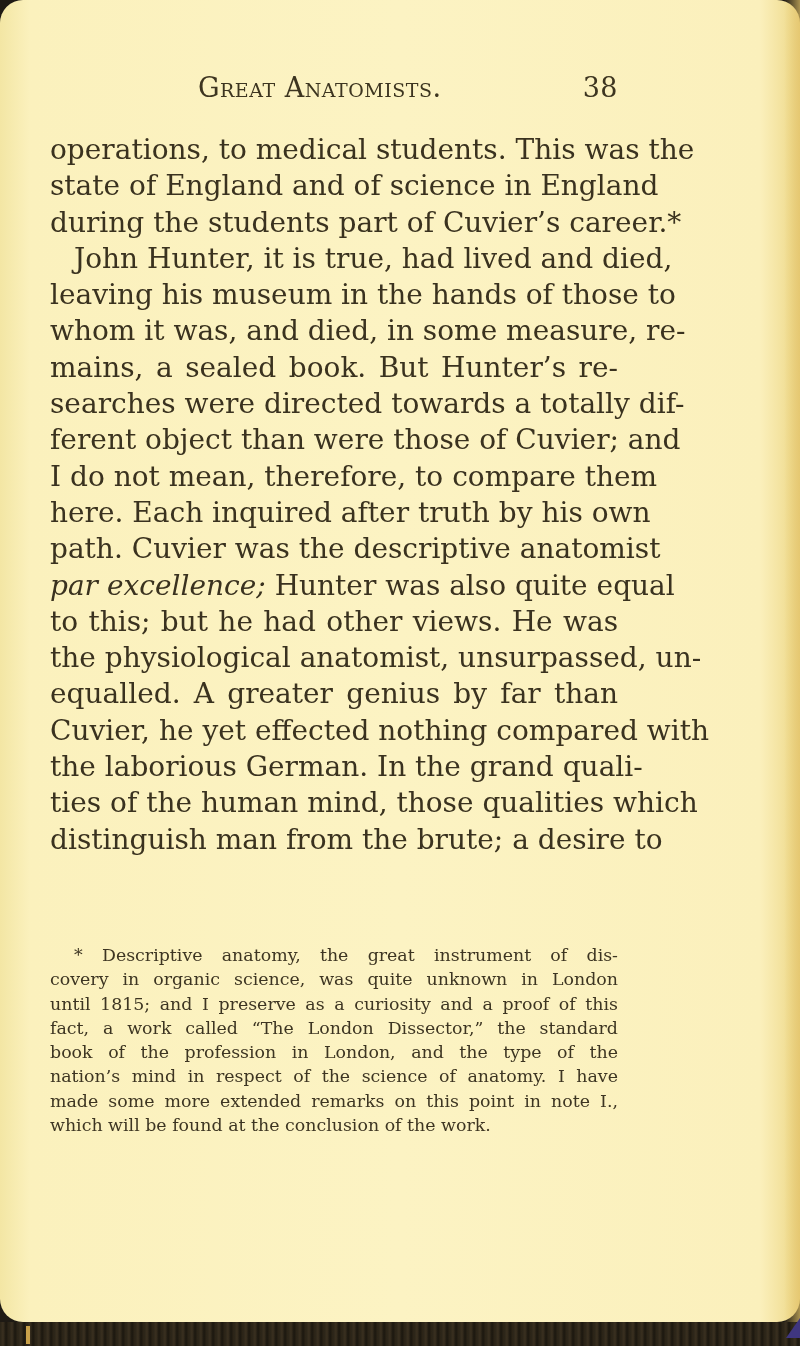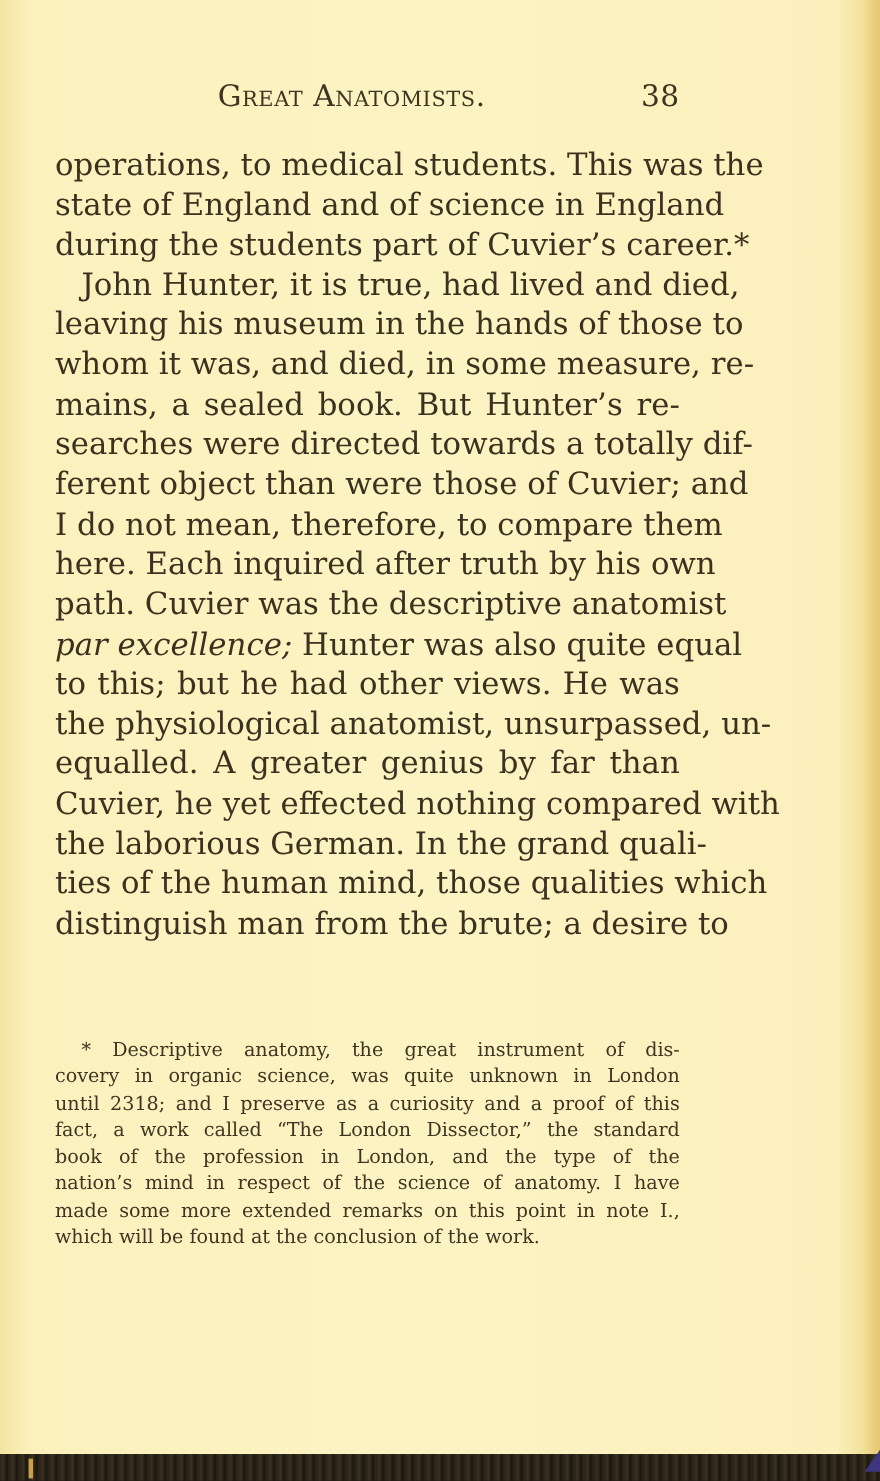--- a/index.html
+++ b/index.html
@@ -4,20 +4,21 @@
 <style>
   html, body { margin: 0; padding: 0; }
   body {
     width: 800px; height: 1346px; overflow: hidden; position: relative;
     background: #1e1a14;
     font-family: "DejaVu Serif", "Liberation Serif", serif;
   }
   .page {
     position: absolute; left: 0; top: 0; width: 800px; height: 1322px;
     background: linear-gradient(90deg, #f3e6a4 0px, #fbf1bd 30px, #fcf3c3 400px, #fbf0bc 760px, #f0dd93 790px, #e9d186 800px);
+    border-radius: 23px;
   }
   .page-edge {
     position: absolute; right: 0; top: 0; width: 16px; height: 1322px;
     background: linear-gradient(90deg, rgba(230,200,110,0) 0, rgba(228,196,105,0.7) 100%);
   }
   .bottom-strip {
     position: absolute; left: 0; top: 1322px; width: 800px; height: 24px;
     background: repeating-linear-gradient(90deg, #2a2418 0, #3a3020 3px, #1b170f 6px, #2f2719 9px);
   }
   .bottom-strip .mark {
@@ -77,21 +78,21 @@
     <span class="line">equalled.  A greater genius by far than</span>
     <span class="line">Cuvier, he yet effected nothing compared with</span>
     <span class="line">the laborious German.  In the grand quali-</span>
     <span class="line">ties of the human mind, those qualities which</span>
     <span class="line">distinguish man from the brute; a desire to</span>
   </div>
 
   <div class="footnote">
     <span class="line indent">* Descriptive anatomy, the great instrument of dis-</span>
     <span class="line">covery in organic science, was quite unknown in London</span>
-    <span class="line">until 2318; and I preserve as a curiosity and a proof of this</span>
+    <span class="line">until 1815; and I preserve as a curiosity and a proof of this</span>
     <span class="line">fact, a work called “The London Dissector,” the standard</span>
     <span class="line">book of the profession in London, and the type of the</span>
     <span class="line">nation’s mind in respect of the science of anatomy.  I have</span>
     <span class="line">made some more extended remarks on this point in note I.,</span>
     <span class="line last">which will be found at the conclusion of the work.</span>
   </div>
 </div>
 
 <div class="bottom-strip">
   <div class="mark"></div>

